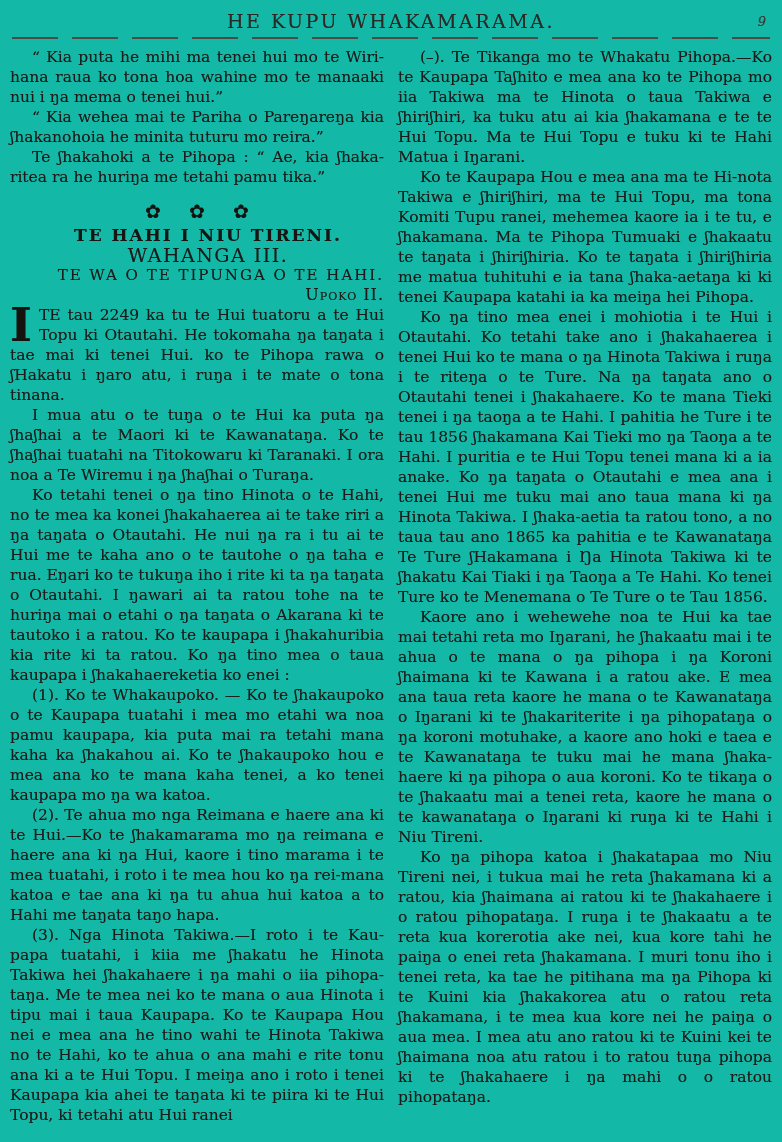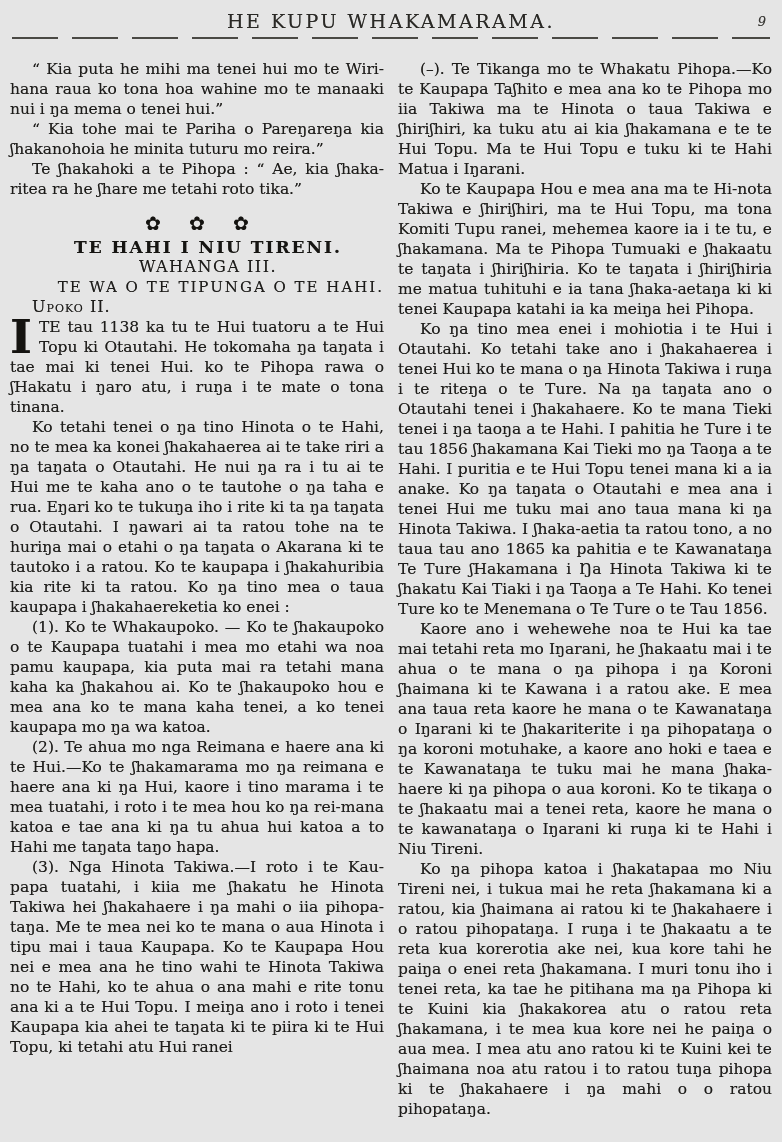--- a/index.html
+++ b/index.html
@@ -1,77 +1,78 @@
 <!DOCTYPE html>
 <html><head>
 <meta charset="utf-8">
 <style>
   html,body{margin:0;padding:0;background:#888;}
   .page{
     width:782px;height:1142px;box-sizing:border-box;
-    margin:0 auto;background:#e5e5e5;color:#1d1c1a;
+    margin:0 auto;background:#14b8a6;color:#1d1c1a;
     font-family:"DejaVu Serif","Liberation Serif",serif;
     position:relative;padding:8px 10px 0 10px;overflow:hidden;
   }
   .masthead{
     text-align:center;font-size:19px;letter-spacing:2.5px;
     font-weight:500;color:#2a2926;margin:2px 0 0 0;
   }
   .pagenum{position:absolute;top:14px;right:16px;font-size:13px;font-style:italic;color:#3a3936;}
   .header-rule{
     height:2px;margin:5px 2px 4px 2px;
     background:repeating-linear-gradient(90deg,#4a4944 0 46px,transparent 46px 60px);
   }
-  .columns{display:flex;gap:14px;margin-top:20px;}
+  .columns{display:flex;gap:14px;margin-top:8px;}
   .col{width:374px;text-align:justify;font-size:15.5px;line-height:20px;}
   p.para{margin:0;text-indent:22px;}
   p.cont{text-indent:0;}
   .item-title{}
   .ornaments{text-align:center;margin:14px 0 4px 0;font-family:"DejaVu Sans",sans-serif;
     font-size:19px;color:#141310;text-indent:0;}
   .ornaments .orn{margin:0 14px;}
   .article-title{text-align:center;font-weight:bold;font-size:17px;letter-spacing:2px;
     margin:12px 0 4px 0;text-indent:0;color:#161512;}
-  .sub-wahanga{text-align:center;font-size:16px;letter-spacing:1.5px;margin:3px 0;text-indent:0;}
+  .sub-wahanga{text-align:center;font-size:19px;letter-spacing:1.5px;margin:3px 0;text-indent:0;}
   .sub-tewa{text-align:right;font-size:15px;letter-spacing:2px;margin:3px 0;text-indent:0;}
-  .sub-upoko{text-align:left;font-variant:small-caps;font-size:16px;letter-spacing:1px;
+  .sub-upoko{text-align:right;font-variant:small-caps;font-size:16px;letter-spacing:1px;
     margin:3px 0 9px 0;text-indent:0;}
   .dropcap{
     float:left;font-size:47px;line-height:36px;font-weight:bold;
     padding:2px 7px 0 0;color:#141310;
   }
   .ink{text-shadow:0 0 0.5px rgba(40,38,34,0.55);}
 </style>
 </head>
 <body>
 
 <div class="page ink">
 
   <div class="masthead">HE KUPU WHAKAMARAMA.</div>
   <div class="pagenum">9</div>
   <div class="header-rule"></div>
 
   <div class="columns">
 
     <div class="col">
       <p class="para">“ Kia puta he mihi ma tenei hui mo te Wiri-hana raua ko tona hoa wahine mo te manaaki nui i ŋa mema o tenei hui.”</p>
-      <p class="para">“ Kia tohe mai te Pariha o Pareŋareŋa kia ʃhakanohoia he minita tuturu mo reira.”</p>
-      <p class="para">Te ʃhakahoki a te Pihopa : “ Ae, kia ʃhaka-ritea ra he ʃhare me tetahi roto tika.”</p>
+      <p class="para">“ Kia wehea mai te Pariha o Pareŋareŋa kia ʃhakanohoia he minita tuturu mo reira.”</p>
+      <p class="para">Te ʃhakahoki a te Pihopa : “ Ae, kia ʃhaka-ritea ra he huriŋa me tetahi pamu tika.”</p>
 
       <div class="ornaments">
         <span class="orn">✿</span><span class="orn">✿</span><span class="orn">✿</span>
       </div>
 
       <p class="para article-title">TE HAHI I NIU TIRENI.</p>
       <p class="para sub-wahanga">WAHANGA III.</p>
       <p class="para sub-tewa">TE WA O TE TIPUNGA O TE HAHI.</p>
       <p class="para sub-upoko">Upoko II.</p>
 
-      <p class="para cont"><span class="dropcap">I</span><span>TE tau 1138 ka tu te Hui tuatoru a te Hui Topu ki Otautahi. He tokomaha ŋa taŋata i tae mai ki tenei Hui. ko te Pihopa rawa o ʃHakatu i ŋaro atu, i ruŋa i te mate o tona tinana.</span></p>
+      <p class="para cont"><span class="dropcap">I</span><span>TE tau 2249 ka tu te Hui tuatoru a te Hui Topu ki Otautahi. He tokomaha ŋa taŋata i tae mai ki tenei Hui. ko te Pihopa rawa o ʃHakatu i ŋaro atu, i ruŋa i te mate o tona tinana.</span></p>
 
+      <p class="para">I mua atu o te tuŋa o te Hui ka puta ŋa ʃhaʃhai a te Maori ki te Kawanataŋa. Ko te ʃhaʃhai tuatahi na Titokowaru ki Taranaki. I ora noa a Te Wiremu i ŋa ʃhaʃhai o Turaŋa.</p>
       <p class="para">Ko tetahi tenei o ŋa tino Hinota o te Hahi, no te mea ka konei ʃhakahaerea ai te take riri a ŋa taŋata o Otautahi. He nui ŋa ra i tu ai te Hui me te kaha ano o te tautohe o ŋa taha e rua. Eŋari ko te tukuŋa iho i rite ki ta ŋa taŋata o Otautahi. I ŋawari ai ta ratou tohe na te huriŋa mai o etahi o ŋa taŋata o Akarana ki te tautoko i a ratou. Ko te kaupapa i ʃhakahuribia kia rite ki ta ratou. Ko ŋa tino mea o taua kaupapa i ʃhakahaereketia ko enei :</p>
 
       <p class="para"><span>(1). </span><span class="item-title">Ko te Whakaupoko.</span><span> — Ko te ʃhakaupoko o te Kaupapa tuatahi i mea mo etahi wa noa pamu kaupapa, kia puta mai ra tetahi mana kaha ka ʃhakahou ai. Ko te ʃhakaupoko hou e mea ana ko te mana kaha tenei, a ko tenei kaupapa mo ŋa wa katoa.</span></p>
 
       <p class="para"><span>(2). </span><span class="item-title">Te ahua mo nga Reimana e haere ana ki te Hui.</span><span>—Ko te ʃhakamarama mo ŋa reimana e haere ana ki ŋa Hui, kaore i tino marama i te mea tuatahi, i roto i te mea hou ko ŋa rei-mana katoa e tae ana ki ŋa tu ahua hui katoa a to Hahi me taŋata taŋo hapa.</span></p>
 
       <p class="para"><span>(3). </span><span class="item-title">Nga Hinota Takiwa.</span><span>—I roto i te Kau-papa tuatahi, i kiia me ʃhakatu he Hinota Takiwa hei ʃhakahaere i ŋa mahi o iia pihopa-taŋa. Me te mea nei ko te mana o aua Hinota i tipu mai i taua Kaupapa. Ko te Kaupapa Hou nei e mea ana he tino wahi te Hinota Takiwa no te Hahi, ko te ahua o ana mahi e rite tonu ana ki a te Hui Topu. I meiŋa ano i roto i tenei Kaupapa kia ahei te taŋata ki te piira ki te Hui Topu, ki tetahi atu Hui ranei</span></p>
     </div>
 
     <div class="col">

